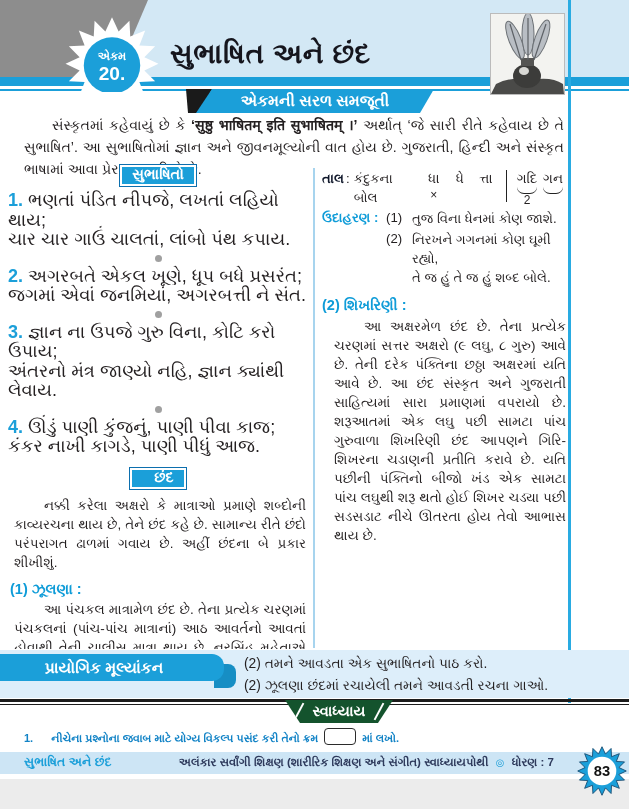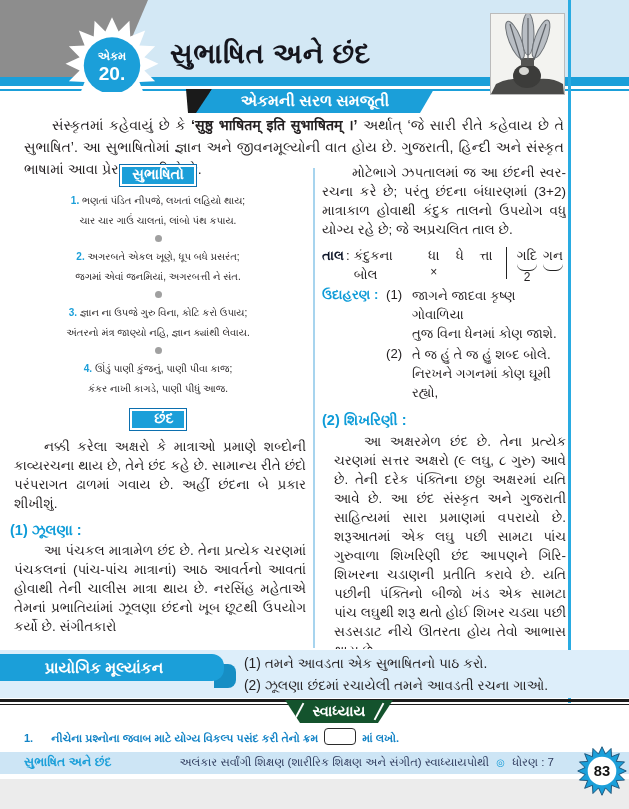--- a/index.html
+++ b/index.html
@@ -35,21 +35,21 @@
 
   
   .col-left{left:8px;top:162px;width:300px;height:487px;overflow:hidden;}
   .col-divider{left:313px;top:168px;width:2px;height:480px;background:#a7d4ee;}
   .col-right{left:322px;top:162px;width:244px;height:487px;overflow:hidden;
       font-size:13.2px;line-height:18.5px;}
 
   .blue-box{display:block;width:max-content;margin:2px auto 4px auto;background:#1b9fd9;
       border:1px solid #0c6fae;box-shadow:inset 0 0 0 2px #fff;color:#fff;font-weight:bold;
       font-size:14.5px;padding:1px 12px 3px 12px;}
-  .couplet{text-align:center;font-size:10px;line-height:19.5px;margin:2px 0;}
+  .couplet{text-align:left;font-size:18px;line-height:19.5px;margin:2px 0;}
   .couplet .num{color:#1b9fd9;font-weight:bold;}
   .dot-sep{width:7px;height:7px;border-radius:50%;background:#a0a0a0;margin:5px auto;}
   .body-par{font-size:13.5px;line-height:19px;text-align:justify;margin:6px 2px 0 6px;
       text-indent:30px;}
   .sec-label{color:#0f9cd8;font-weight:bold;font-size:14.5px;margin:9px 0 2px 2px;}
 
   
   .taal-row{display:flex;align-items:flex-start;margin:8px 0 2px 0;}
   .taal-label{color:#0f172a;font-weight:bold;}
   .taal-colon{margin:0 4px 0 2px;}
@@ -90,21 +90,21 @@
   
   .q1{left:24px;top:728px;width:560px;color:#1283c6;font-weight:bold;font-size:11px;}
   .q1 .qnum{margin-right:18px;}
   .answer-box{display:inline-block;width:30px;height:15px;background:#fff;
       border:1.6px solid #2b2b2b;border-radius:4px;vertical-align:-3px;margin:0 6px;}
 
   
   .footer-strip{left:0;top:752px;width:629px;height:22px;background:#cde5f5;}
   .footer-left{left:24px;top:755px;color:#1b9fd9;font-weight:bold;font-size:12.5px;}
   .footer-center{left:120px;top:756px;width:434px;text-align:right;color:#2e3a5c;
-      font-weight:normal;font-size:11.5px;}
+      font-weight:bold;font-size:11.5px;}
   .footer-sep{color:#1b9fd9;font-size:10px;margin:0 4px;}
   .gear-badge{left:576px;top:745px;z-index:4;}
   .bottom-gray{left:0;top:779px;width:629px;height:30px;background:#ececec;}
 </style>
 </head>
 <body>
 
 <div class="page">
 
   <div class="abs top-band"></div>
@@ -177,21 +177,20 @@
 
     <span class="blue-box" style="margin-top:10px;padding-left:24px;">છંદ</span>
     <p class="body-par">નક્કી કરેલા અક્ષરો કે માત્રાઓ પ્રમાણે શબ્દોની કાવ્યરચના થાય છે, તેને છંદ કહે છે. સામાન્ય રીતે છંદો પરંપરાગત ઢાળમાં ગવાય છે. અહીં છંદના બે પ્રકાર શીખીશું.</p>
     <div class="sec-label">(1) ઝૂલણા :</div>
     <p class="body-par" style="margin-top:0;">આ પંચકલ માત્રામેળ છંદ છે. તેના પ્રત્યેક ચરણમાં પંચકલનાં (પાંચ-પાંચ માત્રાનાં) આઠ આવર્તનો આવતાં હોવાથી તેની ચાલીસ માત્રા થાય છે. નરસિંહ મહેતાએ તેમનાં પ્રભાતિયાંમાં ઝૂલણા છંદનો ખૂબ છૂટથી ઉપયોગ કર્યો છે. સંગીતકારો</p>
   </div>
 
   <div class="abs col-divider"></div>
 
   <div class="abs col-right">
-    <p class="body-par" style="margin:1px 0 0 0;">મોટેભાગે ઝપતાલમાં જ આ છંદની સ્વર-રચના કરે છે; પરંતુ છંદના બંધારણમાં (3+2) માત્રાકાળ હોવાથી કંદુક તાલનો ઉપયોગ વધુ યોગ્ય રહે છે; જે અપ્રચલિત તાલ છે.</p>
 
     <div class="taal-row">
       <span class="taal-label">તાલ</span>
       <span class="taal-colon">:</span>
       <span class="taal-intro">કંદુકના બોલ</span>
       <span class="bol">
         <span class="syl">ધા</span>
         <span class="mark">×</span>
       </span>
       <span class="bol">
@@ -212,45 +211,44 @@
         <span class="syl">ગન</span>
         <span class="breve"></span>
         <span class="mark"></span>
       </span>
     </div>
 
     <div class="ex-row">
       <span class="ex-label">ઉદાહરણ :</span>
       <span class="ex-num">(1)</span>
       <span class="ex-lines">
-        <div>જાગને જાદવા કૃષ્ણ ગોવાળિયા</div>
         <div>તુજ વિના ધેનમાં કોણ જાશે.</div>
       </span>
     </div>
     <div class="ex-row">
       <span class="ex-label"></span>
       <span class="ex-num">(2)</span>
       <span class="ex-lines">
+        <div>નિરખને ગગનમાં કોણ ઘૂમી રહ્યો,</div>
         <div>તે જ હું તે જ હું શબ્દ બોલે.</div>
-        <div>નિરખને ગગનમાં કોણ ઘૂમી રહ્યો,</div>
       </span>
     </div>
 
     <div class="sec-label" style="margin-left:0;">(2) શિખરિણી :</div>
     <p class="body-par" style="margin:0 0 0 12px;">આ અક્ષરમેળ છંદ છે. તેના પ્રત્યેક ચરણમાં સત્તર અક્ષરો (૯ લઘુ, ૮ ગુરુ) આવે છે. તેની દરેક પંક્તિના છઠ્ઠા અક્ષરમાં યતિ આવે છે. આ છંદ સંસ્કૃત અને ગુજરાતી સાહિત્યમાં સારા પ્રમાણમાં વપરાયો છે. શરૂઆતમાં એક લઘુ પછી સામટા પાંચ ગુરુવાળા શિખરિણી છંદ આપણને ગિરિ-શિખરના ચડાણની પ્રતીતિ કરાવે છે. યતિ પછીની પંક્તિનો બીજો ખંડ એક સામટા પાંચ લઘુથી શરૂ થતો હોઈ શિખર ચડ્યા પછી સડસડાટ નીચે ઊતરતા હોય તેવો આભાસ થાય છે.</p>
 
   </div>
 
   <div class="abs practical-band"></div>
   <div class="abs practical-tab"></div>
   <div class="abs practical-banner">
     <span>પ્રાયોગિક મૂલ્યાંકન</span>
   </div>
   <div class="abs practical-items">
-    <div>(1) તમને આવડતા એક સુભાષિતનો પાઠ કરો.</div>
+    <div>(2) તમને આવડતા એક સુભાષિતનો પાઠ કરો.</div>
     <div>(2) ઝૂલણા છંદમાં રચાયેલી તમને આવડતી રચના ગાઓ.</div>
   </div>
 
   <div class="abs rule-thick"></div>
   <div class="abs rule-thin"></div>
   <div class="abs swadhyay-ribbon">
     <i class="slash l"></i>
     <span>સ્વાધ્યાય</span>
     <i class="slash r"></i>
   </div>

